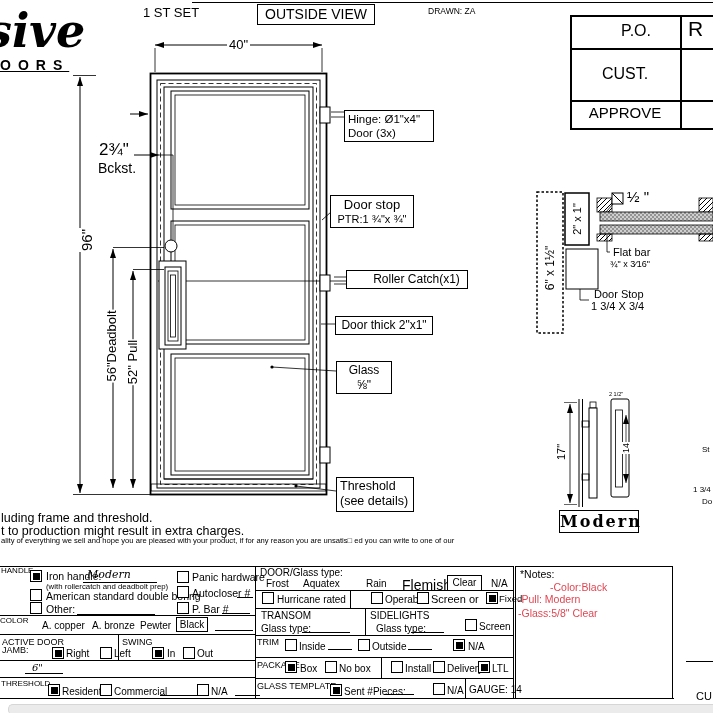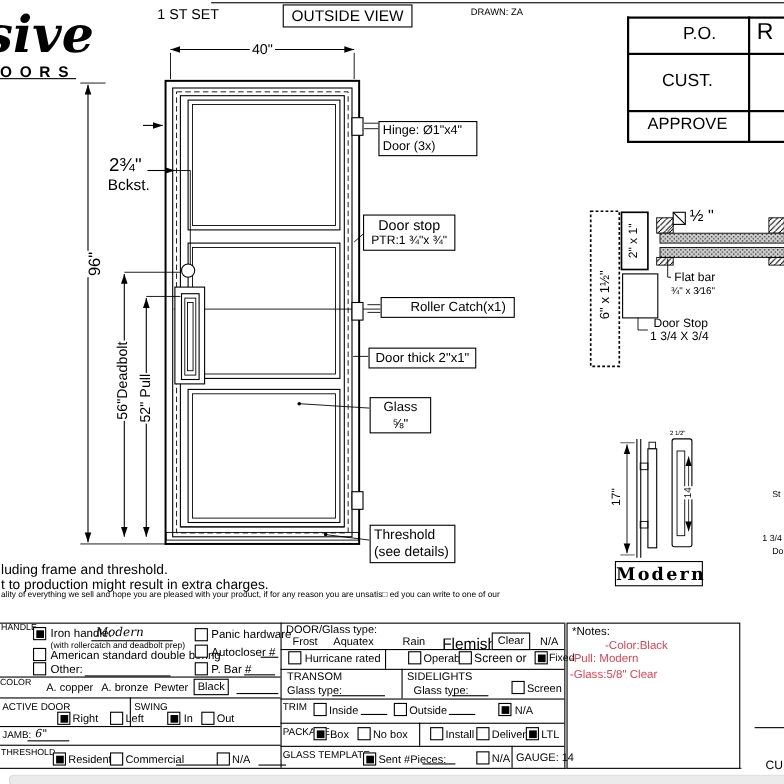--- a/index.html
+++ b/index.html
@@ -240,21 +240,21 @@
   <span class="cb on" style="left:52px;top:647px;"></span>
   <div class="t" style="left:66px;top:648px;font-size:10px;">Right</div>
   <span class="cb" style="left:100px;top:647px;"></span>
   <div class="t" style="left:114px;top:648px;font-size:10px;">Left</div>
   <div class="t" style="left:122px;top:637px;font-size:9px;">SWING</div>
   <span class="cb on" style="left:152px;top:647px;"></span>
   <div class="t" style="left:167px;top:648px;font-size:10px;">In</div>
   <span class="cb" style="left:183px;top:647px;"></span>
   <div class="t" style="left:197px;top:648px;font-size:10px;">Out</div>
 
-  <div class="t" style="left:2px;top:663px;font-size:9px;">JAMB:</div>
+  <div class="t" style="left:2px;top:645px;font-size:9px;">JAMB:</div>
   <div class="t sr" style="left:32px;top:662px;font-size:10px;">6"</div>
   <div class="ul" style="left:25px;top:673px;width:38px;"></div>
 
   <div class="t" style="left:1px;top:680px;font-size:8px;">THRESHOLD</div>
   <span class="cb on" style="left:48px;top:684px;"></span>
   <div class="t" style="left:62px;top:686px;font-size:10px;">Residential</div>
   <span class="cb" style="left:100px;top:684px;"></span>
   <div class="t" style="left:114px;top:686px;font-size:10px;">Commercial</div>
   <div class="ul" style="left:160px;top:695px;width:38px;"></div>
   <span class="cb" style="left:197px;top:684px;"></span>

